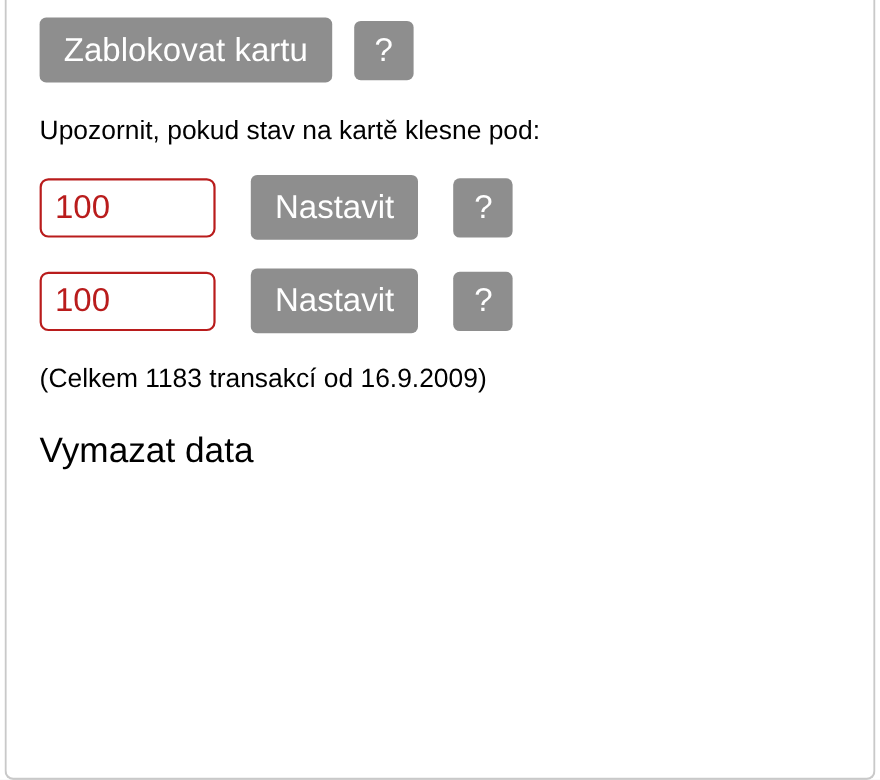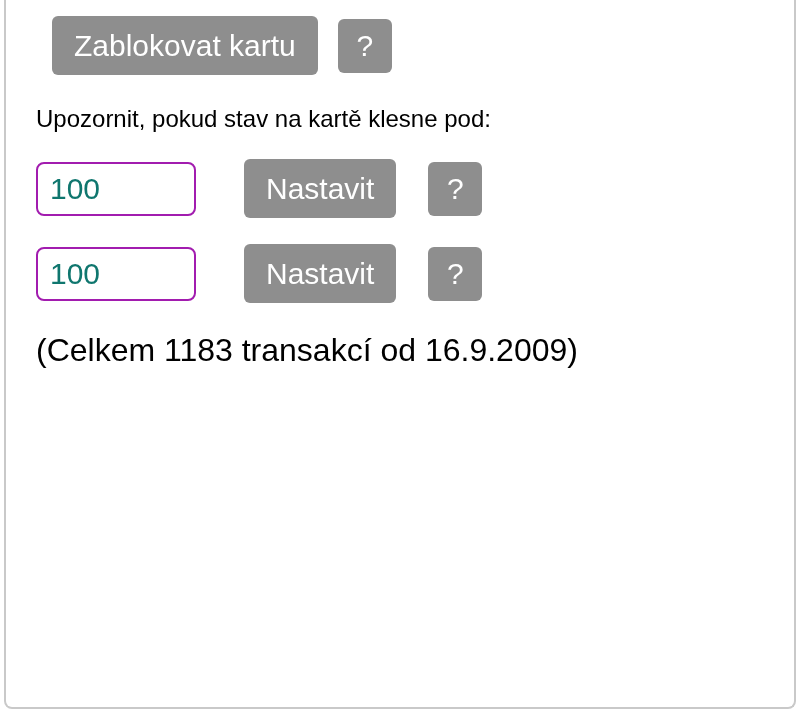--- a/index.html
+++ b/index.html
@@ -33,21 +33,20 @@
       background: #8e8e8e;
       color: #fff;
       font-size: 30px;
       font-weight: 400;
       border: none;
       border-radius: 6px;
       padding: 10px 22px;
       cursor: pointer;
       line-height: 1.3;
       font-family: inherit;
-      margin-left: 16px;
     }
     .btn-help {
       background: #8e8e8e;
       color: #fff;
       font-size: 30px;
       font-weight: 400;
       border: none;
       border-radius: 6px;
       width: 54px;
       height: 54px;
@@ -61,35 +60,35 @@
       font-size: 24px;
       color: #000;
       line-height: 1.35;
       margin-top: 10px;
       margin-bottom: 24px;
     }
     .input-field {
       width: 160px;
       height: 54px;
       font-size: 30px;
-      border: 2px solid #a21caf;
+      border: 2px solid #b91c1c;
       border-radius: 8px;
       padding: 6px 12px;
-      color: #0f766e;
+      color: #b91c1c;
       background: #fff;
       font-family: inherit;
     }
     .input-row {
       display: flex;
       align-items: center;
       gap: 32px;
       margin-bottom: 26px;
     }
     .summary-text {
-      font-size: 32px;
+      font-size: 24px;
       color: #000;
       line-height: 1.35;
       margin-top: 10px;
       margin-bottom: 26px;
     }
     .delete-label {
       font-size: 32px;
       color: #000;
       line-height: 1.35;
       margin-top: 10px;
@@ -115,14 +114,15 @@
 
 
   <div class="input-row">
     <input class="input-field" type="text" value="100" style="">
     <button class="btn">Nastavit</button>
     <button class="btn-help">?</button>
   </div>
 
   <div class="summary-text">(Celkem 1183 transakcí od 16.9.2009)</div>
 
+  <div class="delete-label">Vymazat data</div>
 
 </div>
 
 </body></html>

